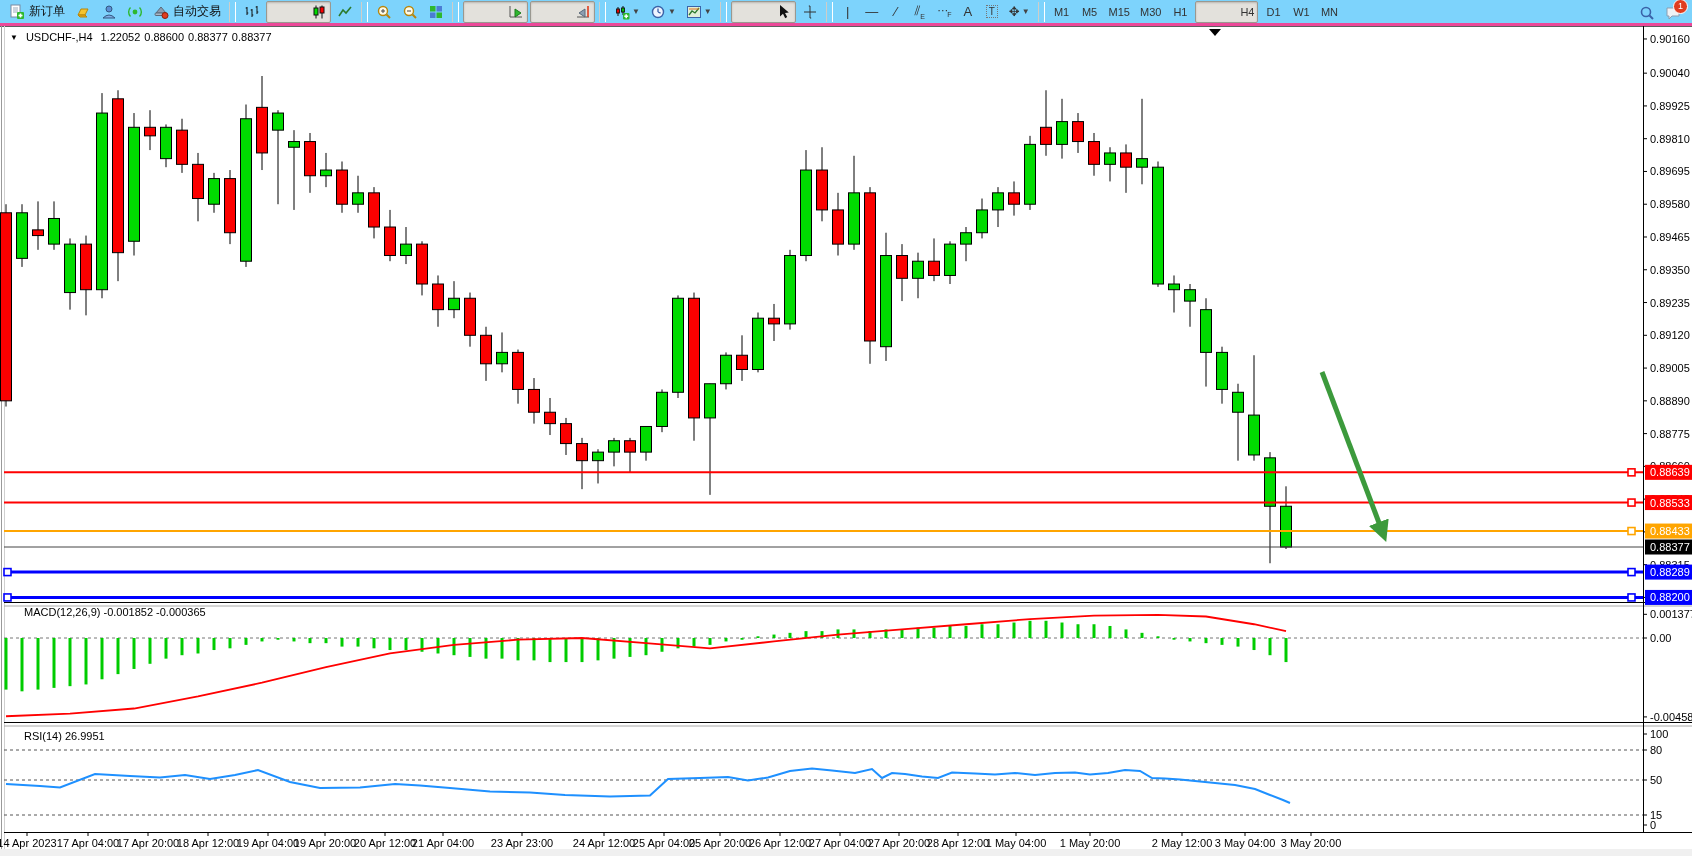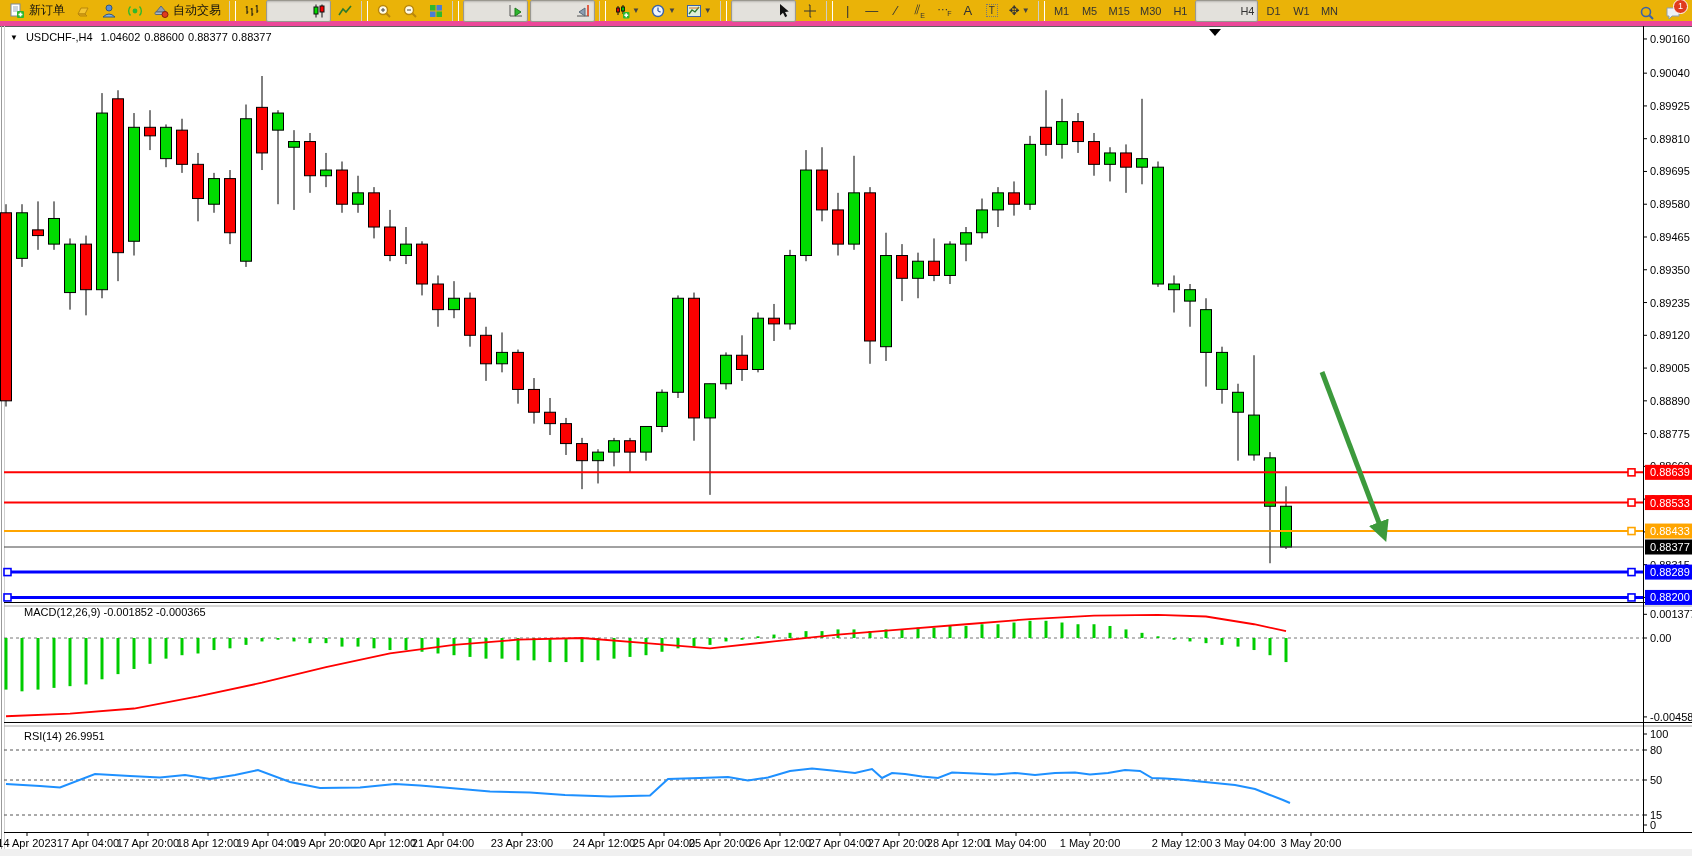--- a/index.html
+++ b/index.html
@@ -1,18 +1,18 @@
 <!DOCTYPE html>
 <html><head>
 <meta charset="utf-8">
 <style>
   html,body{margin:0;padding:0;background:#f0f0f0;font-family:"Liberation Sans",sans-serif;}
   #app{position:relative;width:1692px;height:856px;background:#fff;overflow:hidden;}
   
-  #toolbar{position:absolute;left:0;top:0;width:1692px;height:26px;background:#eab308;border-bottom:5px solid #ec4899;display:flex;align-items:center;box-sizing:border-box;padding-left:4px;z-index:5;}
+  #toolbar{position:absolute;left:0;top:0;width:1692px;height:26px;background:#7dd3fc;border-bottom:3px solid #ec4899;display:flex;align-items:center;box-sizing:border-box;padding-left:4px;z-index:5;}
   .tb-group{display:flex;align-items:center;height:24px;}
   .tb-sep{width:5px;height:20px;margin:0 3px;border-left:1px solid #cfcdc8;border-right:1px solid #fff;}
   .tb-btn{display:flex;align-items:center;justify-content:center;min-width:22px;height:22px;margin:0 1px;border:1px solid transparent;border-radius:2px;cursor:default;font-size:12px;color:#222;box-sizing:border-box;padding:0 3px;}
   .tb-btn.pressed{background:#e3e1dc;border:1px solid #9a9890;box-shadow:inset 0 1px 2px rgba(0,0,0,.18);padding-left:44px;}
   .tb-btn .cn{margin-left:4px;font-size:12px;color:#111;}
   .tf-btn{font-size:11px;color:#333;min-width:26px;text-align:center;}
   .dd{font-size:8px;color:#444;margin-left:2px;}
   .glyph{font-size:13px;color:#333;}
   .icon16{width:16px;height:16px;display:block;}
   #tb-right{position:absolute;right:6px;top:0;height:26px;display:flex;align-items:center;}
@@ -254,21 +254,21 @@
             </svg>
           </span>
         <span id="badge">1</span>
       </div>
     </div>
   </div>
 
   <div id="chart-title">
     <span class="tri">▼</span>
     <span style="font-weight:normal">USDCHF-,H4</span>
-    <span>1.04602</span>
+    <span>1.22052</span>
     <span style="margin-left:-4px">0.88600</span>
     <span style="margin-left:-4px">0.88377</span>
     <span style="margin-left:-4px">0.88377</span>
   </div>
 
   <svg id="plot" width="1692" height="856" viewBox="0 0 1692 856" style="position:absolute;left:0;top:0;">
       <rect x="0" y="26" width="1692" height="823" fill="#ffffff"></rect>
       <rect x="0" y="849" width="1692" height="7" fill="#f0f0f0"></rect>
       <line x1="0" y1="26.5" x2="1692" y2="26.5" stroke="#5f5f5f"></line>
       <line x1="1.5" y1="26" x2="1.5" y2="849" stroke="#9a9a9a"></line>

